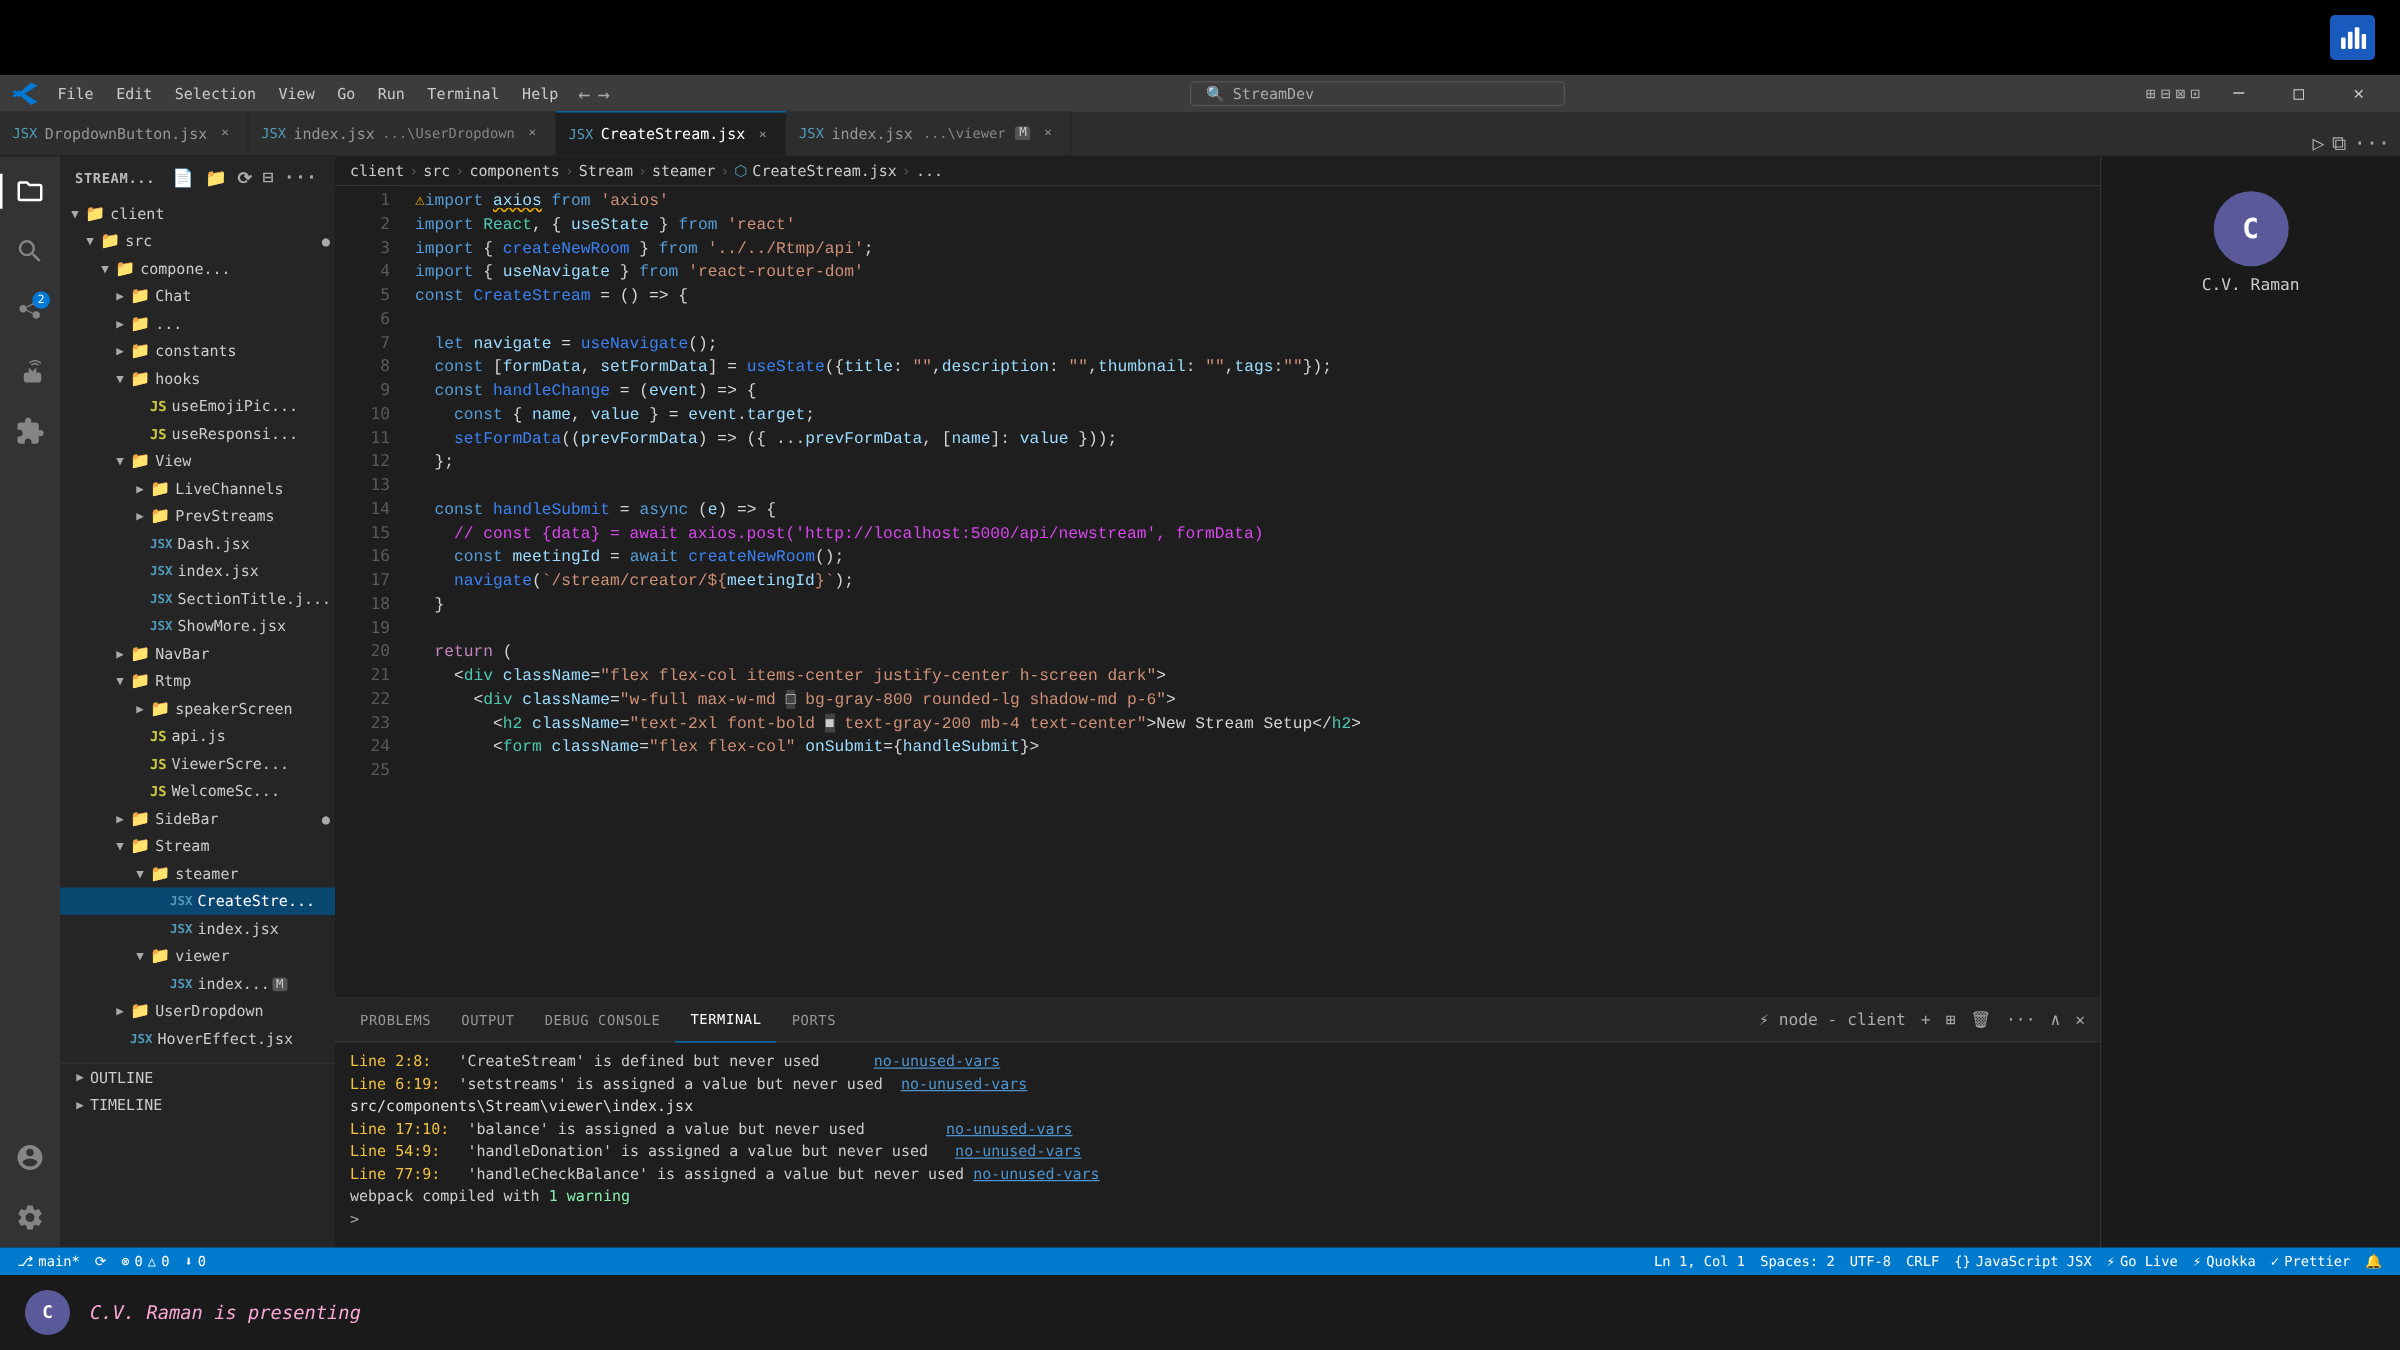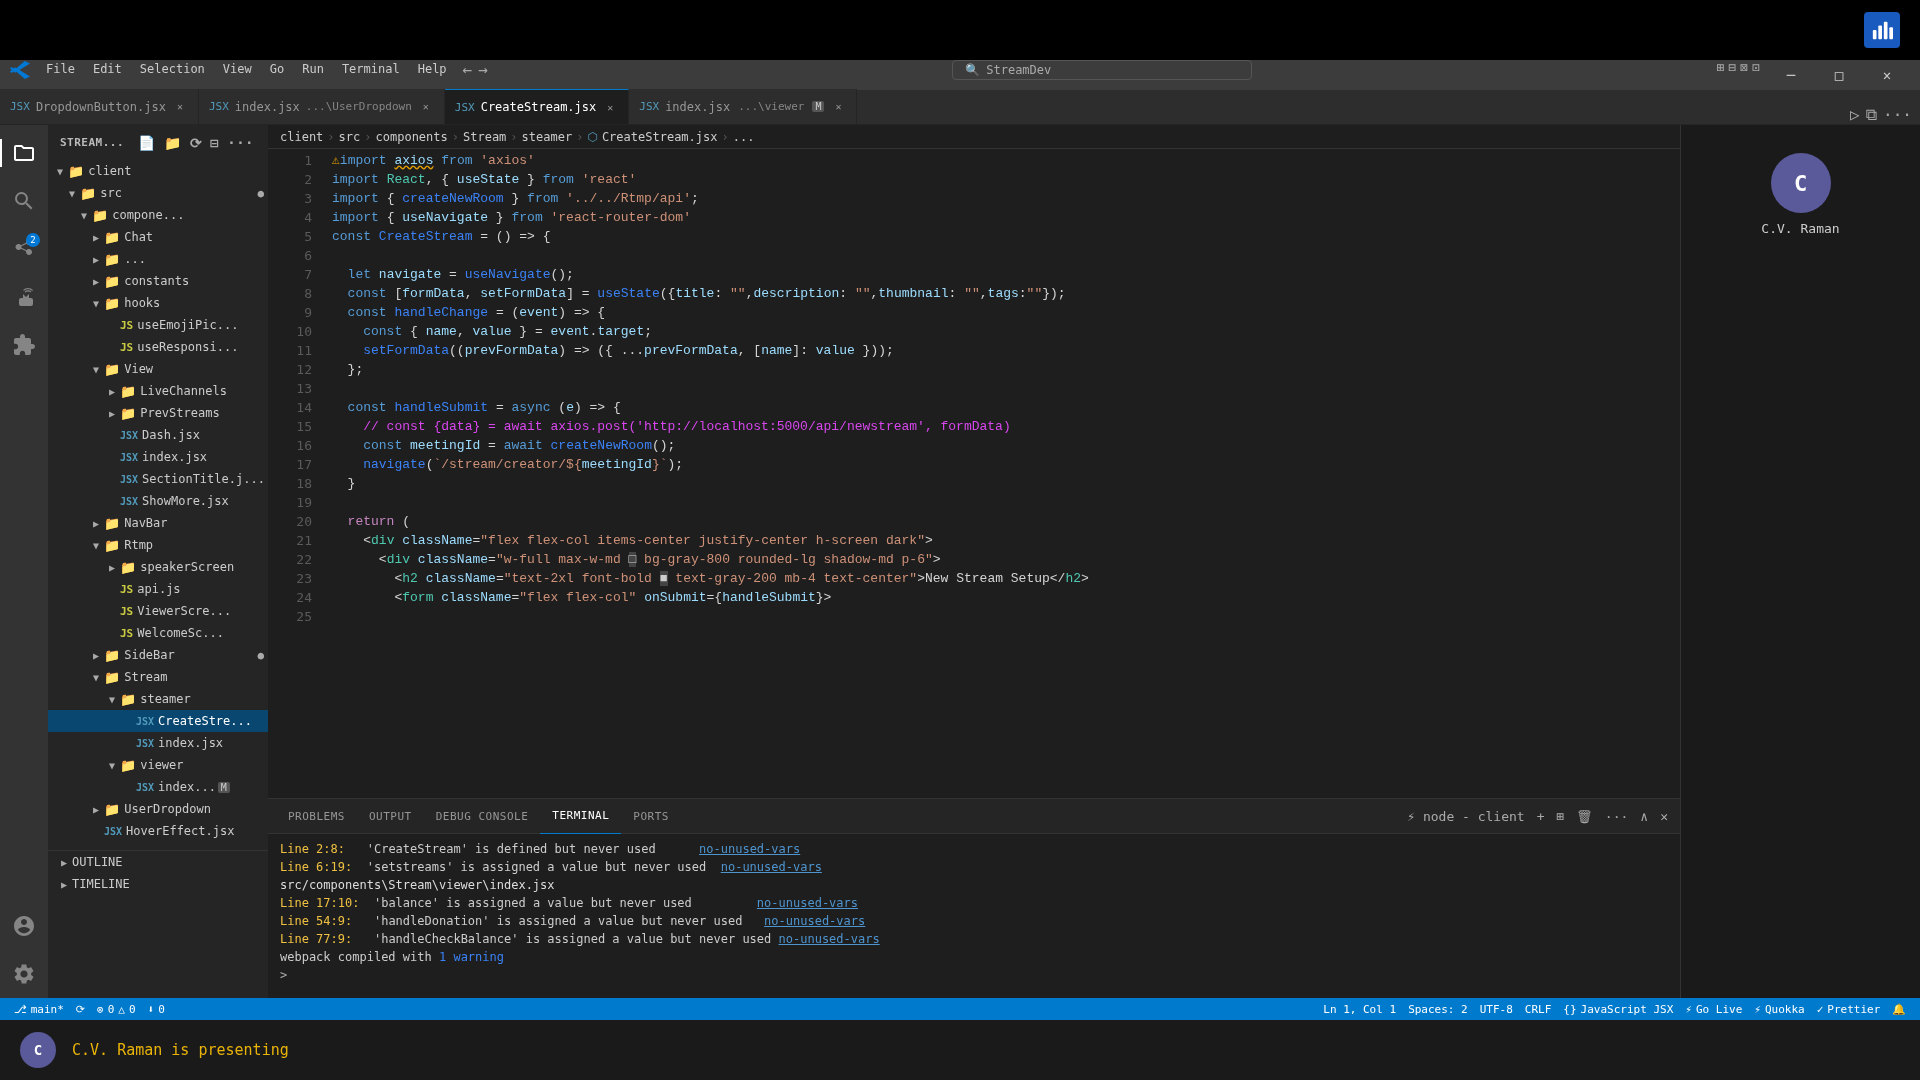--- a/index.html
+++ b/index.html
@@ -7,21 +7,21 @@
 
     
     .top-bar { width: 100%; height: 60px; background: #000; display: flex; align-items: center; justify-content: flex-end; padding-right: 20px; flex-shrink: 0; }
     .top-bar-icon { width: 36px; height: 36px; background: #185abd; border-radius: 4px; display: flex; align-items: center; justify-content: center; }
     .top-bar-icon svg { width: 22px; height: 22px; fill: white; }
 
     
     .vscode { display: flex; flex-direction: column; flex: 1; overflow: hidden; }
 
     
-    .title-bar { height: 30px; background: #3c3c3c; display: flex; align-items: flex-start; padding: 0 10px; flex-shrink: 0; }
+    .title-bar { height: 30px; background: #3c3c3c; display: flex; align-items: center; padding: 0 10px; flex-shrink: 0; }
     .menu-items { display: flex; gap: 2px; align-items: center; }
     .menu-item { font-size: 12px; color: #ccc; padding: 2px 8px; cursor: pointer; border-radius: 3px; }
     .title-center { flex: 1; display: flex; justify-content: center; }
     .search-bar { background: #3c3c3c; border: 1px solid #555; border-radius: 4px; padding: 2px 12px; display: flex; align-items: center; gap: 6px; min-width: 300px; }
     .search-bar span { color: #aaa; font-size: 12px; }
     .title-controls { display: flex; gap: 2px; align-items: center; }
     .title-btn { width: 46px; height: 30px; display: flex; align-items: center; justify-content: center; color: #ccc; cursor: pointer; font-size: 14px; }
 
     
     .tab-bar { height: 35px; background: #2d2d2d; display: flex; align-items: flex-end; flex-shrink: 0; border-bottom: 1px solid #252526; }
@@ -74,33 +74,33 @@
 
     
     .panel { height: 200px; background: #1e1e1e; display: flex; flex-direction: column; border-top: 1px solid #333; flex-shrink: 0; }
     .panel-tabs { height: 35px; background: #252526; display: flex; align-items: center; padding: 0 8px; gap: 0; border-bottom: 1px solid #333; }
     .panel-tab { padding: 0 12px; height: 35px; display: flex; align-items: center; font-size: 11px; color: #969696; cursor: pointer; text-transform: uppercase; letter-spacing: 0.5px; }
     .panel-tab.active { color: #fff; border-bottom: 1px solid #007acc; }
     .panel-tab-controls { margin-left: auto; display: flex; align-items: center; gap: 4px; }
     .panel-btn { color: #aaa; cursor: pointer; padding: 2px 4px; font-size: 13px; border-radius: 3px; }
     .panel-content { flex: 1; overflow-y: auto; padding: 6px 12px; font-family: Consolas, monospace; font-size: 12px; color: #ccc; }
     .terminal-line { line-height: 18px; white-space: pre; }
-    .warn-text { color: #3b82f6; }
+    .warn-text { color: #86efac; }
     .link-text { color: #4e94ce; text-decoration: underline; cursor: pointer; }
     .error-loc { color: #f0c040; }
 
     
     .status-bar { height: 22px; background: #007acc; display: flex; align-items: center; padding: 0 8px; font-size: 11px; color: #fff; gap: 0; flex-shrink: 0; }
     .status-item { padding: 0 6px; height: 22px; display: flex; align-items: center; gap: 4px; cursor: pointer; white-space: nowrap; }
     .status-spacer { flex: 1; }
 
     
     .presenter-bar { width: 100%; height: 60px; background: #1a1a1a; display: flex; align-items: center; padding: 0 20px; gap: 16px; flex-shrink: 0; }
     .presenter-avatar { width: 36px; height: 36px; border-radius: 50%; background: #5a5a9a; display: flex; align-items: center; justify-content: center; font-size: 14px; font-weight: bold; color: white; flex-shrink: 0; }
-    .presenter-text { font-size: 15px; color: #eab308; }
+    .presenter-text { font-size: 15px; color: #f9a8d4; font-style: italic; }
 
     
     .right-panel { width: 240px; background: #1a1a1a; display: flex; flex-direction: column; align-items: center; padding: 8px; flex-shrink: 0; border-left: 1px solid #333; }
     .meeting-avatar { width: 60px; height: 60px; border-radius: 50%; background: #5a5a9a; display: flex; align-items: center; justify-content: center; font-size: 22px; font-weight: bold; color: white; margin-top: 20px; }
     .meeting-name { font-size: 13px; color: #ccc; margin-top: 8px; }
 
     
     ::-webkit-scrollbar { width: 6px; height: 6px; }
     ::-webkit-scrollbar-track { background: #1e1e1e; }
     ::-webkit-scrollbar-thumb { background: #424242; border-radius: 3px; }

